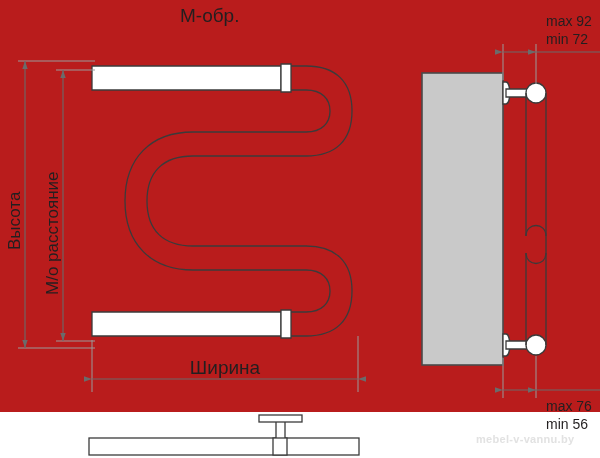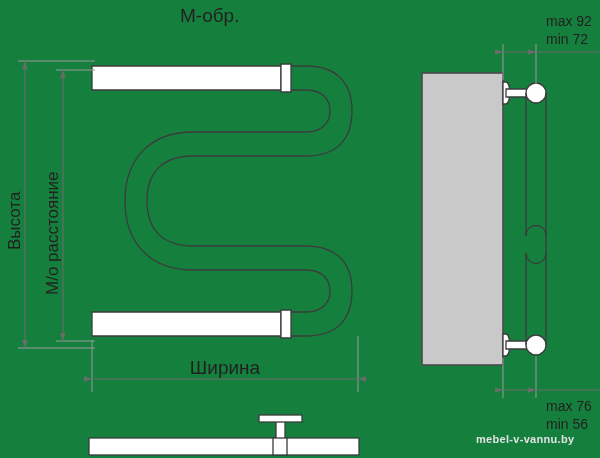--- a/index.html
+++ b/index.html
@@ -10,22 +10,22 @@
   }
   body {
     font-family: "Liberation Sans", sans-serif;
     width: 600px;
     height: 458px;
     overflow: hidden;
   }
   #drawing-root {
     position: relative;
     width: 600px;
-    height: 458px;
-    background: #15803d;
+    height: 412px;
+    background: #b91c1c;
   }
   svg.canvas {
     position: absolute;
     left: 0;
     top: 0;
     width: 600px;
     height: 458px;
     display: block;
   }
   .txt {

